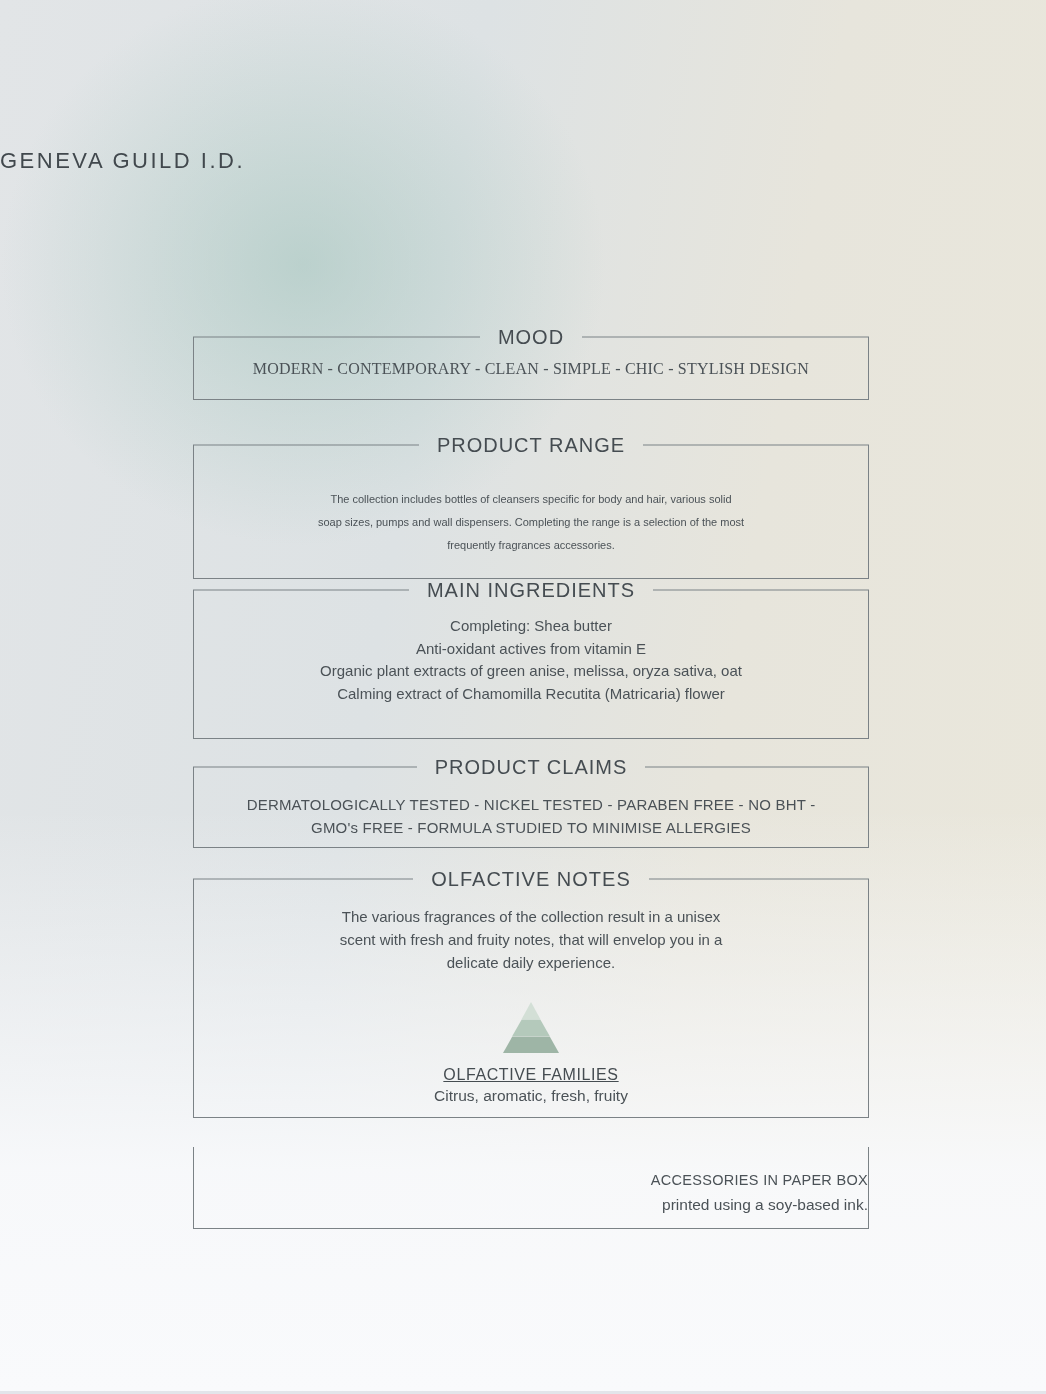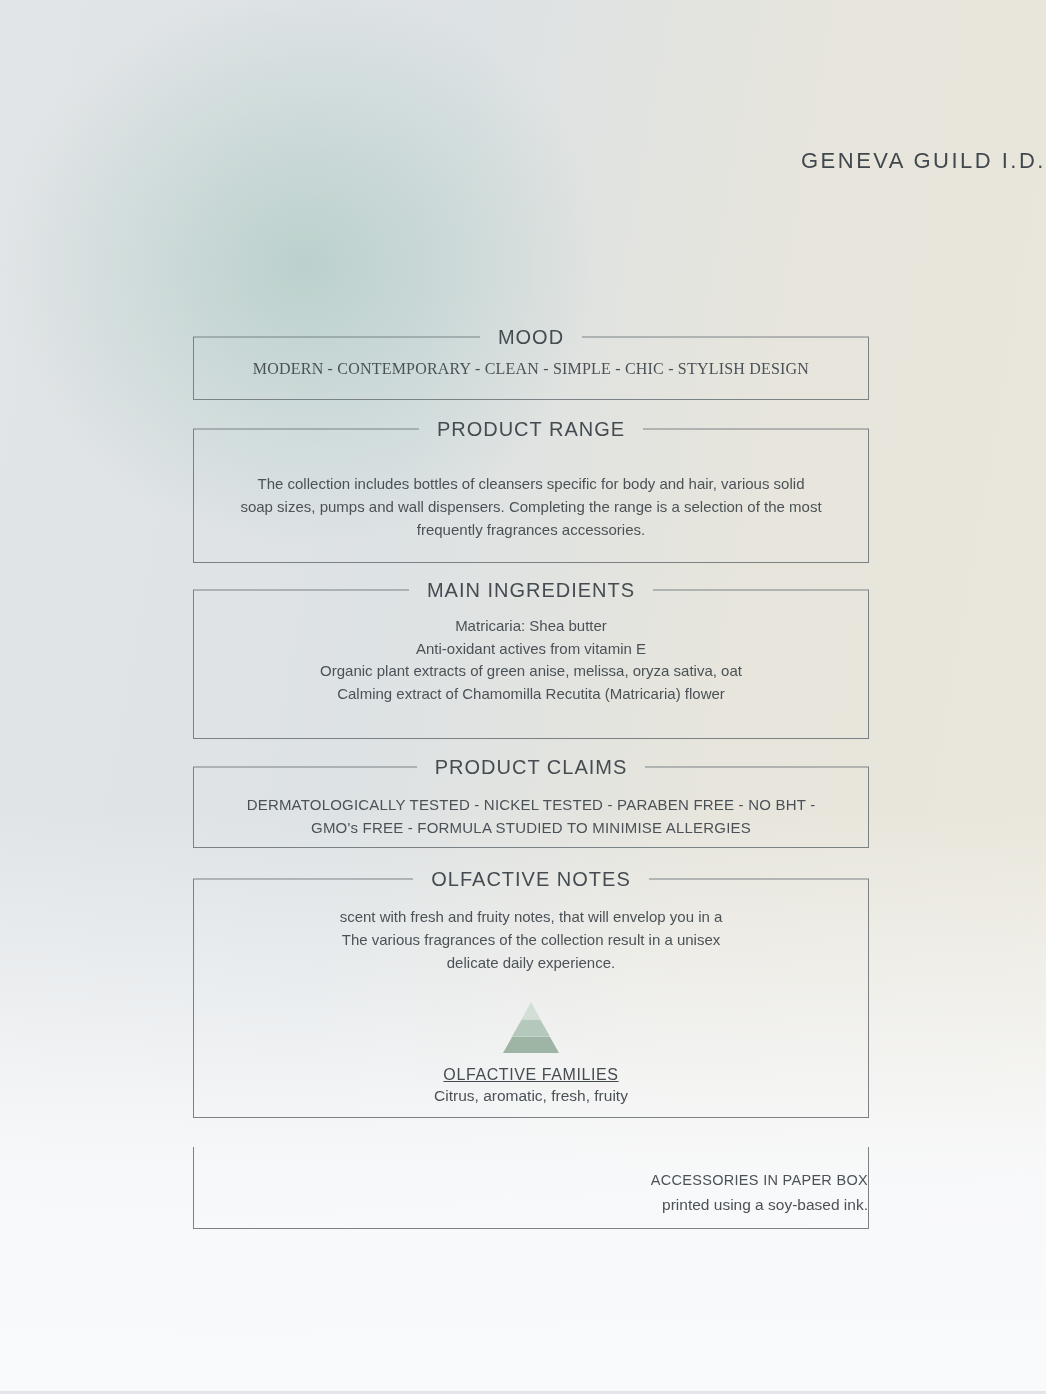--- a/index.html
+++ b/index.html
@@ -15,45 +15,45 @@
       linear-gradient(100deg, #e2e5e7 0%, #dde2e4 38%, #e7e5dc 66%, #eae7db 100%);
   }
   .page::after {
     content:""; position:absolute; left:0; right:0; bottom:0; height:3px;
     background: rgba(199,205,213,0.45);
   }
   .col { position:absolute; left:193px; top:0; width:676px; }
 
   .page-title {
     position:absolute; top:133px; left:0; width:100%;
-    text-align:right; font-size:22px; letter-spacing:2.5px;
+    text-align:left; font-size:22px; letter-spacing:2.5px;
     color:#41484d; font-weight:400;
   }
 
   .sec { position:absolute; left:0; right:0; border:1px solid #7b8286; border-top:none; box-sizing:border-box; }
   .sec-head {
     position:absolute; top:0; left:-1px; right:-1px;
     display:flex; align-items:center; transform:translateY(-50%);text-align:center;
   }
   .hline { flex:1; height:1px; background:#7b8286; }
   .sec-title {
     margin:0; padding:0 18px; font-weight:400; white-space:nowrap;
     font-size:20px; letter-spacing:1px; color:#454c51;
   }
   .sec-body { text-align:center; color:#4b5257; }
 
   #sec-mood            { top:337px;  height:63px; }
-  #sec-product-range   { top:429px;  height:134px; }
+  #sec-product-range   { top:445px;  height:134px; }
   #sec-ingredients     { top:590px;  height:149px; }
   #sec-claims          { top:767px;  height:81px; }
   #sec-olfactive       { top:879px;  height:239px; }
   #sec-packaging       { top:1147px; height:82px; }
 
   .mood-body      { padding-top:22px; font-size:16px; letter-spacing:0.2px; line-height:20px;font-family:Liberation Serif, serif; }
-  .range-body     { padding-top:43px; font-size:15px; line-height:23px;text-align:center; }
+  .range-body     { padding-top:43px; font-size:11px; line-height:23px;text-align:center; }
   .ingr-body      { padding-top:25px; font-size:15px; line-height:22.5px; }
   .claims-body    { padding-top:26px; font-size:15px; letter-spacing:0.2px; line-height:23px; }
   .olf-body       { padding-top:26px; font-size:15px; line-height:23px; }
   .pack-body      { padding-top:22px;text-align:right; }
   .pack-line1     { font-size:14.5px; letter-spacing:0.3px; line-height:23.5px; }
   .pack-line2     { font-size:15.5px; line-height:23.5px; }
 
   .pyramid-wrap   { margin-top:28px; line-height:0; }
   .families-title { margin-top:12px; font-size:16px; letter-spacing:0.6px; color:#454c51; line-height:20px;text-decoration:underline; }
   .families-text  { font-size:15.5px; line-height:22px; }
@@ -88,21 +88,21 @@
       </div>
     </section>
 
     <section class="sec" id="sec-ingredients">
       <div class="sec-head">
         <span class="hline"></span>
         <h2 class="sec-title">MAIN INGREDIENTS</h2>
         <span class="hline"></span>
       </div>
       <div class="sec-body ingr-body">
-        <div>Matricaria: Shea butter</div>
+        <div>Completing: Shea butter</div>
         <div>Anti-oxidant actives from vitamin E</div>
         <div>Organic plant extracts of green anise, melissa, oryza sativa, oat</div>
         <div>Calming extract of Chamomilla Recutita (Matricaria) flower</div>
       </div>
     </section>
 
     <section class="sec" id="sec-claims">
       <div class="sec-head">
         <span class="hline"></span>
         <h2 class="sec-title">PRODUCT CLAIMS</h2>
@@ -114,22 +114,22 @@
       </div>
     </section>
 
     <section class="sec" id="sec-olfactive">
       <div class="sec-head">
         <span class="hline"></span>
         <h2 class="sec-title">OLFACTIVE NOTES</h2>
         <span class="hline"></span>
       </div>
       <div class="sec-body olf-body">
+        <div>The various fragrances of the collection result in a unisex</div>
         <div>scent with fresh and fruity notes, that will envelop you in a</div>
-        <div>The various fragrances of the collection result in a unisex</div>
         <div>delicate daily experience.</div>
         <div class="pyramid-wrap">
           <svg width="56" height="51" viewBox="0 0 56 51" xmlns="http://www.w3.org/2000/svg">
             <polygon points="28,0 18.7,17 37.3,17" fill="#d3dfd6"></polygon>
             <polygon points="18.7,17.6 37.3,17.6 46.7,34 9.3,34" fill="#b4c9bb"></polygon>
             <polygon points="9.3,34.6 46.7,34.6 56,51 0,51" fill="#9eb5a6"></polygon>
           </svg>
         </div>
         <div class="families-title">OLFACTIVE FAMILIES</div>
         <div class="families-text">Citrus, aromatic, fresh, fruity</div>

